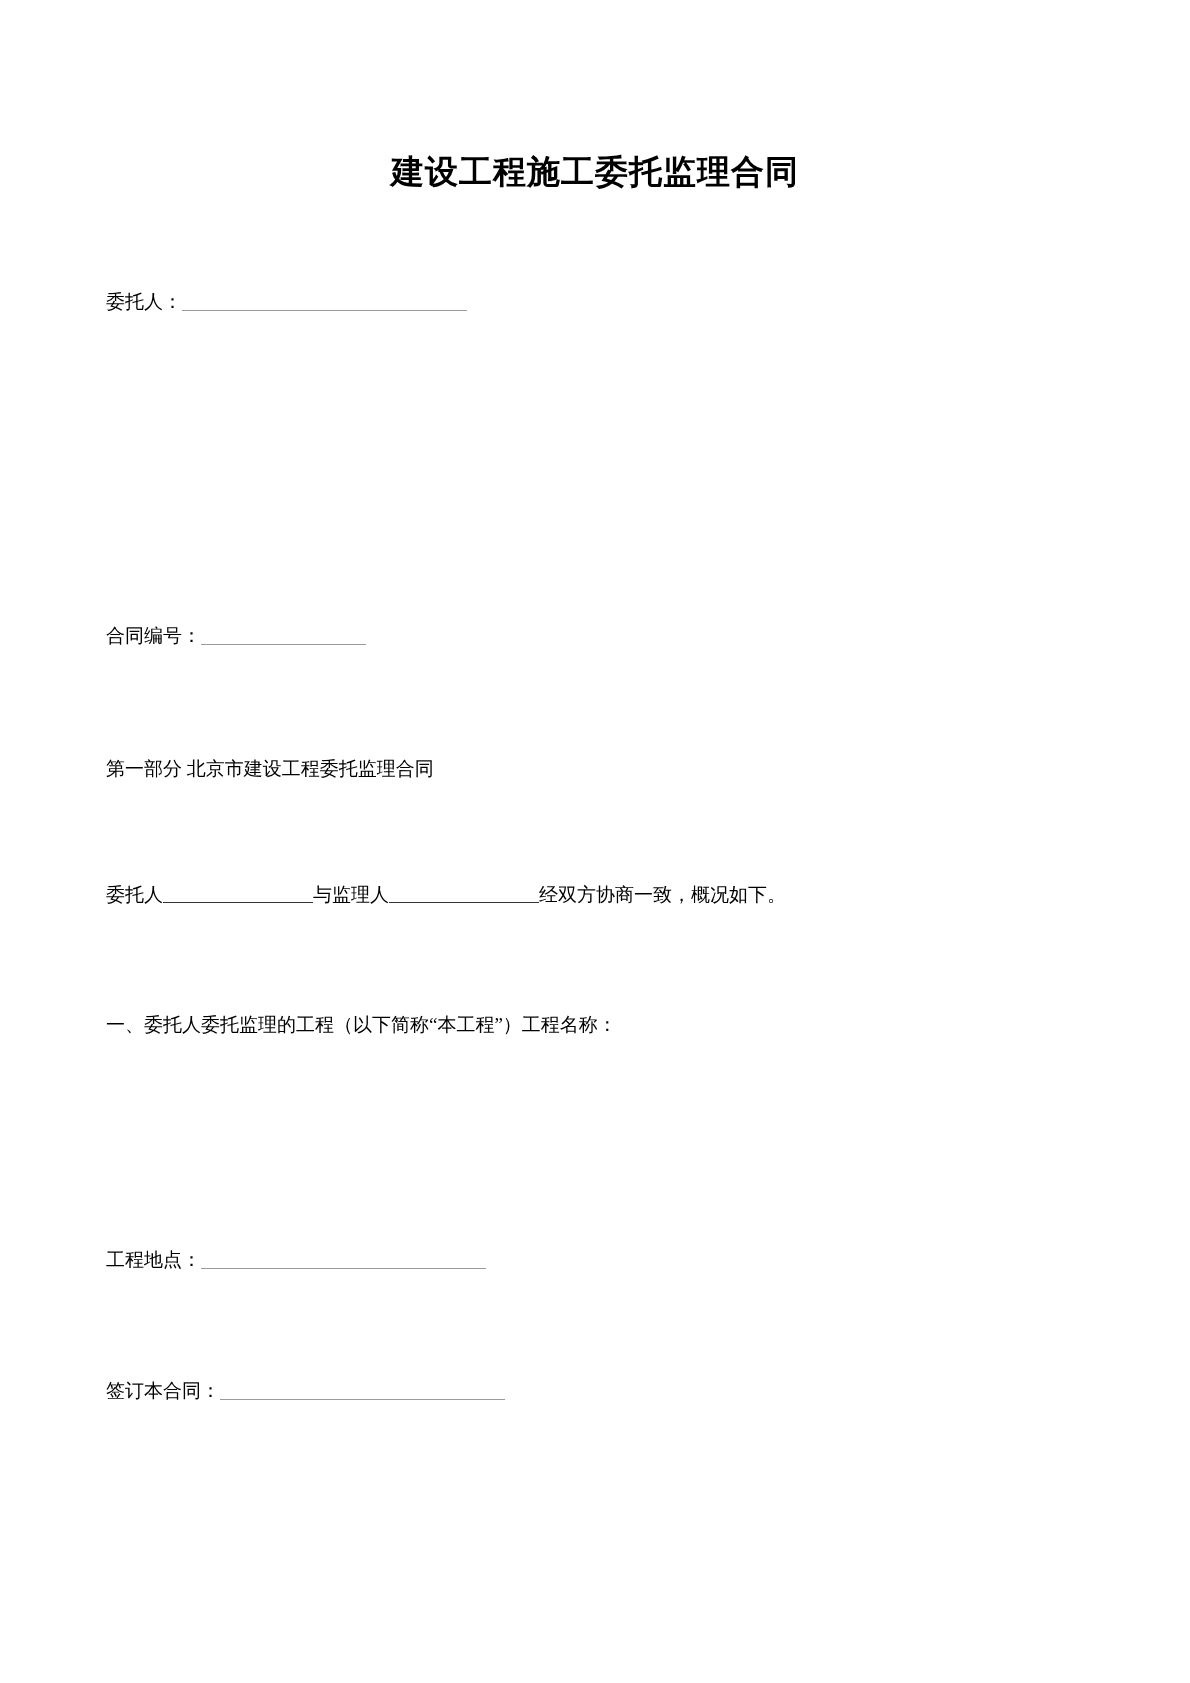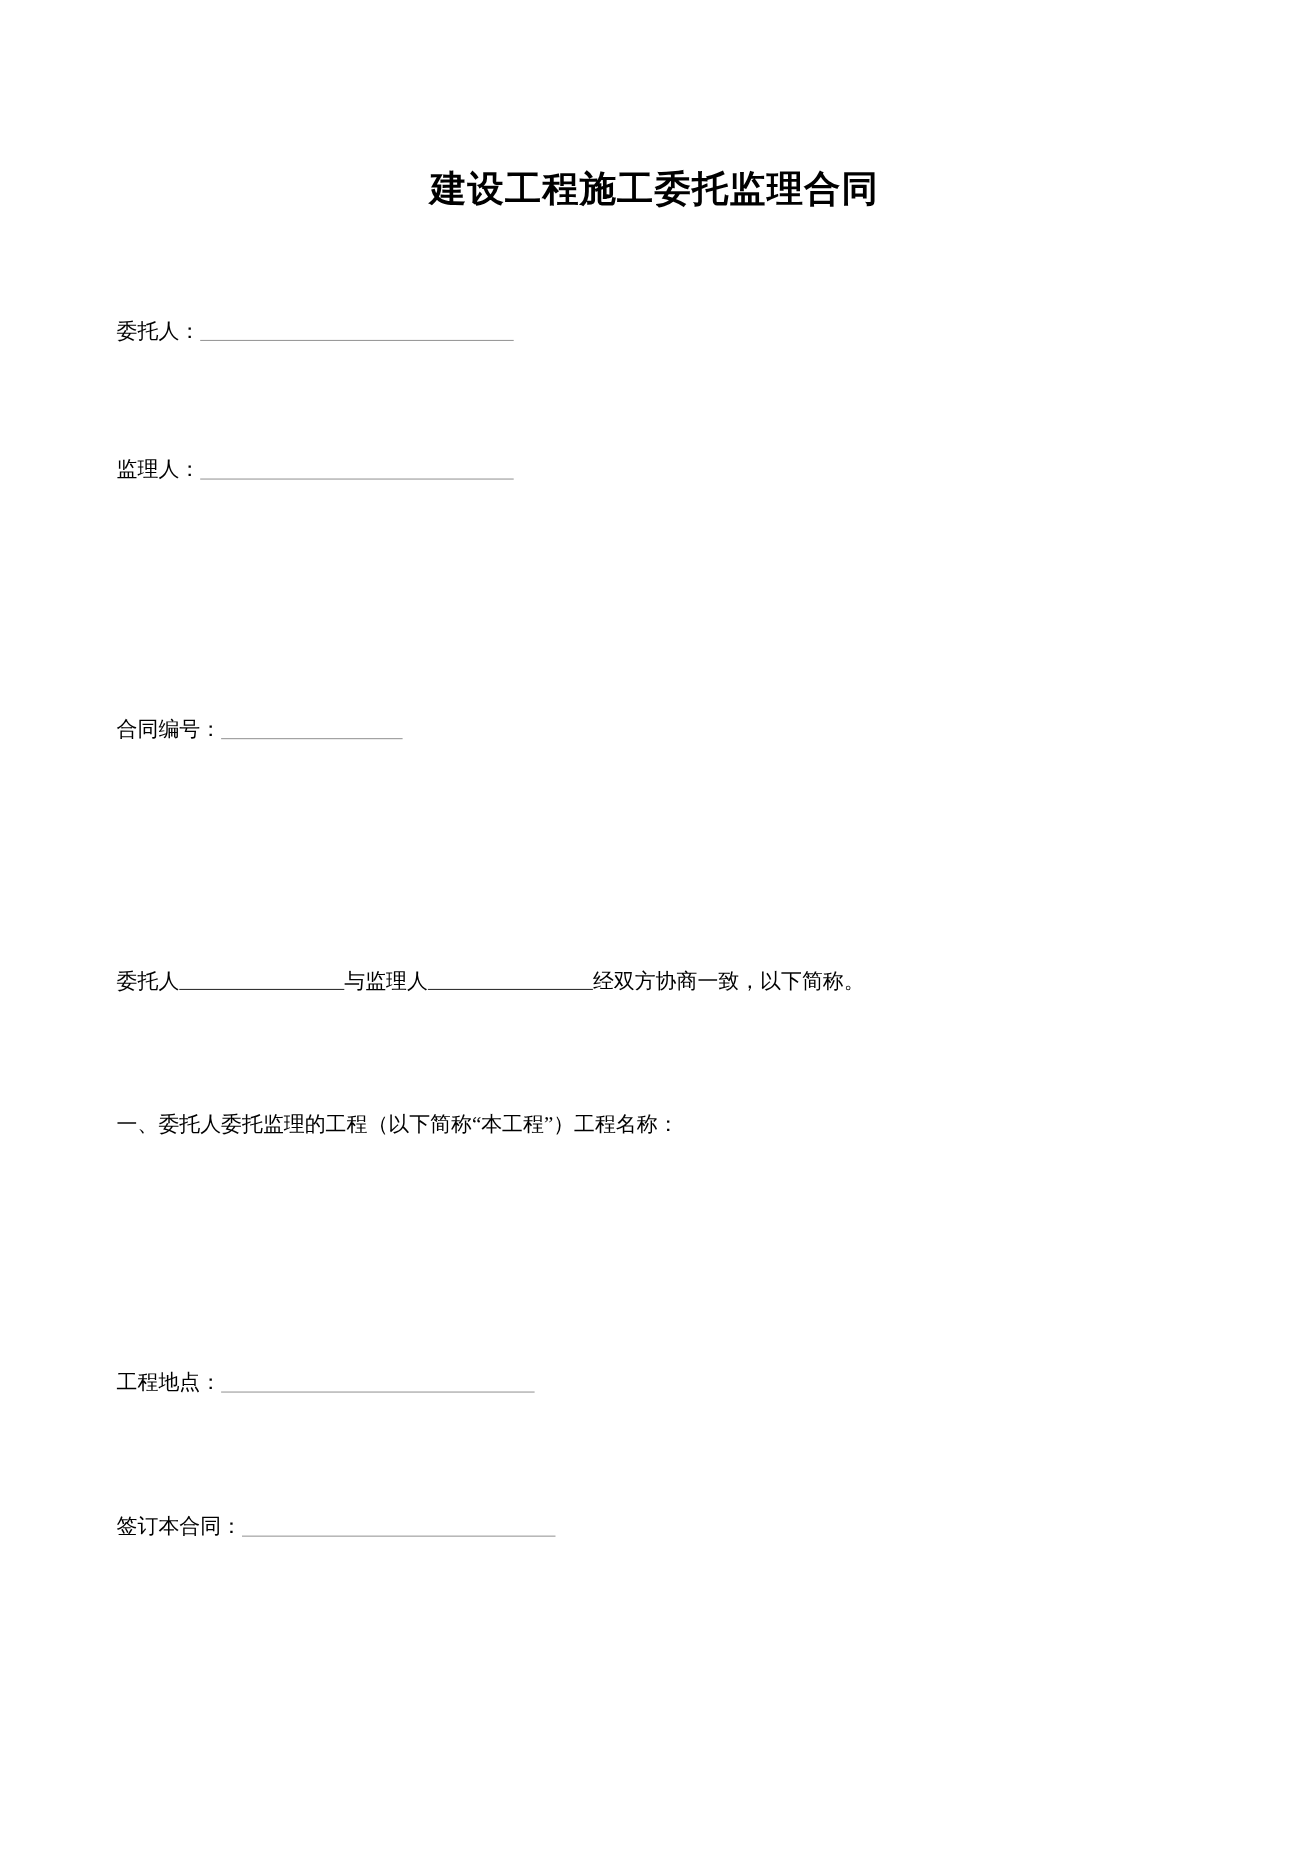--- a/index.html
+++ b/index.html
@@ -86,40 +86,38 @@
   <div class="spacer-a"></div>
 
   <div class="body-block">
 
     <p class="field-line">
       <span class="field-label">委托人：</span><span class="blank blank-long"></span>
     </p>
 
     <div class="spacer-b"></div>
 
-    <p class="field-line">
-      <span class="field-label">监理人：</span><span class="blank blank-long"></span>
-    </p>
 
     <div class="spacer-c"></div>
 
 
     <div class="spacer-d"></div>
 
     <p class="field-line">
       <span class="field-label">合同编号：</span><span class="blank blank-med"></span>
     </p>
 
     <div class="spacer-e"></div>
 
+    <p class="para">第一部分 北京市建设工程委托监理合同</p>
 
     <div class="spacer-f"></div>
 
     <p class="para">
-      <span>委托人</span><span class="blank-inline"></span><span>与监理人</span><span class="blank-inline"></span><span>经双方协商一致，以下简称。</span>
+      <span>委托人</span><span class="blank-inline"></span><span>与监理人</span><span class="blank-inline"></span><span>经双方协商一致，概况如下。</span>
     </p>
 
     <div class="spacer-g"></div>
 
     <p class="para">一、委托人委托监理的工程（以下简称“本工程”）工程名称：</p>
 
     <div class="spacer-h"></div>
 
 
     <div class="spacer-i"></div>

